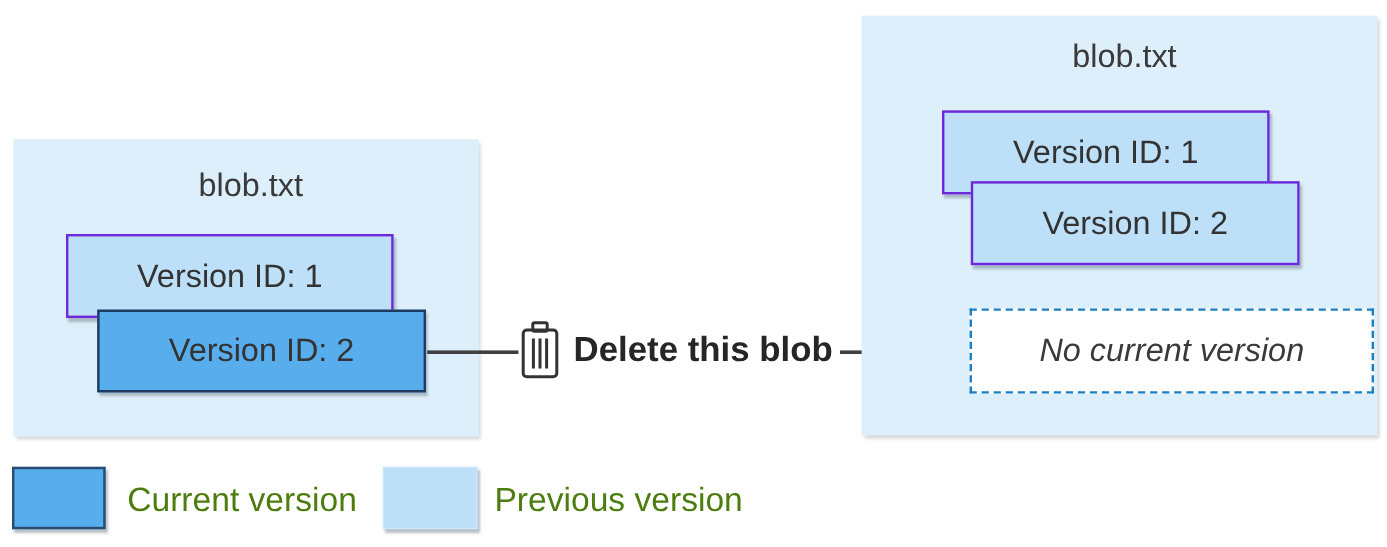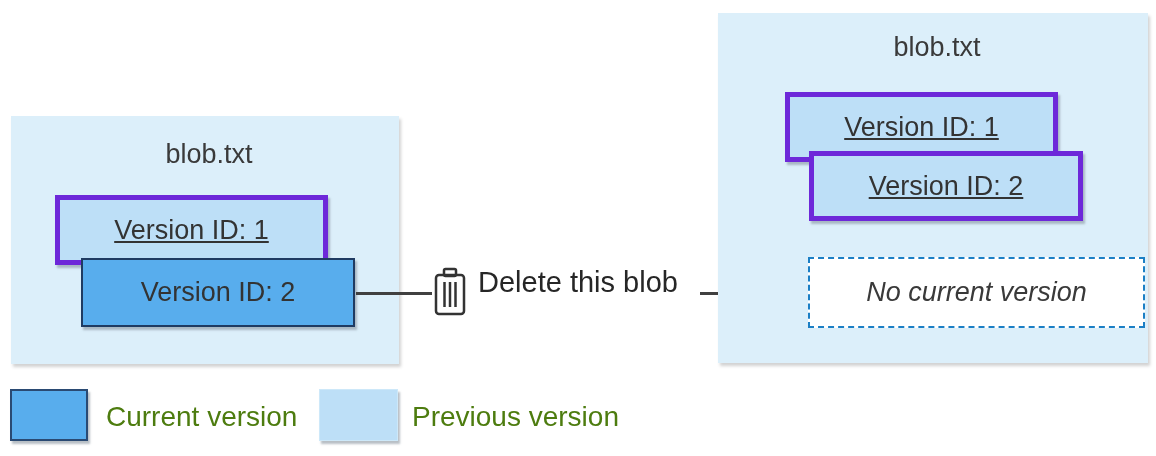--- a/index.html
+++ b/index.html
@@ -27,22 +27,21 @@
   .container-right .blob-title{top:19px;}
   .version-box{
     position:absolute;
     display:flex;align-items:center;justify-content:center;
     font-size:27px;color:#333333;
     box-shadow:2px 3px 2px rgba(125,138,150,0.55);
     box-sizing:border-box;
   }
   .version-previous{
     background:#bddff7;
-    border:5px solid #6d28d9;
-    text-decoration:underline;
+    border:2px solid #6d28d9;
   }
   .version-current{
     background:#58aded;
     border:2px solid #1f3b62;
   }
   .l-v1{left:44px;top:79px;width:273px;height:70px;}
   .l-v2{left:70px;top:142px;width:274px;height:69px;}
   .r-v1{left:67px;top:79px;width:273px;height:70px;}
   .r-v2{left:91px;top:138px;width:274px;height:70px;}
   .no-current-box{
@@ -61,22 +60,22 @@
   .connector-right{left:700px;top:292px;width:52px;}
   .arrowhead{
     position:absolute;left:750px;top:284px;
     width:0;height:0;
     border-top:9px solid transparent;
     border-bottom:9px solid transparent;
     border-left:18px solid #404040;
   }
   .trash{position:absolute;left:432px;top:267px;}
   .delete-label{
-    position:absolute;left:478px;top:266px;
-    font-size:29px;font-weight:400;color:#262626;
+    position:absolute;left:478px;top:276px;
+    font-size:29px;font-weight:700;color:#262626;
     white-space:nowrap;
   }
   .legend-swatch{
     position:absolute;
     box-sizing:border-box;
     box-shadow:2px 3px 2px rgba(125,138,150,0.55);
   }
   .swatch-current{
     left:10px;top:389px;width:78px;height:52px;
     background:#58aded;border:2px solid #2a4a73;

